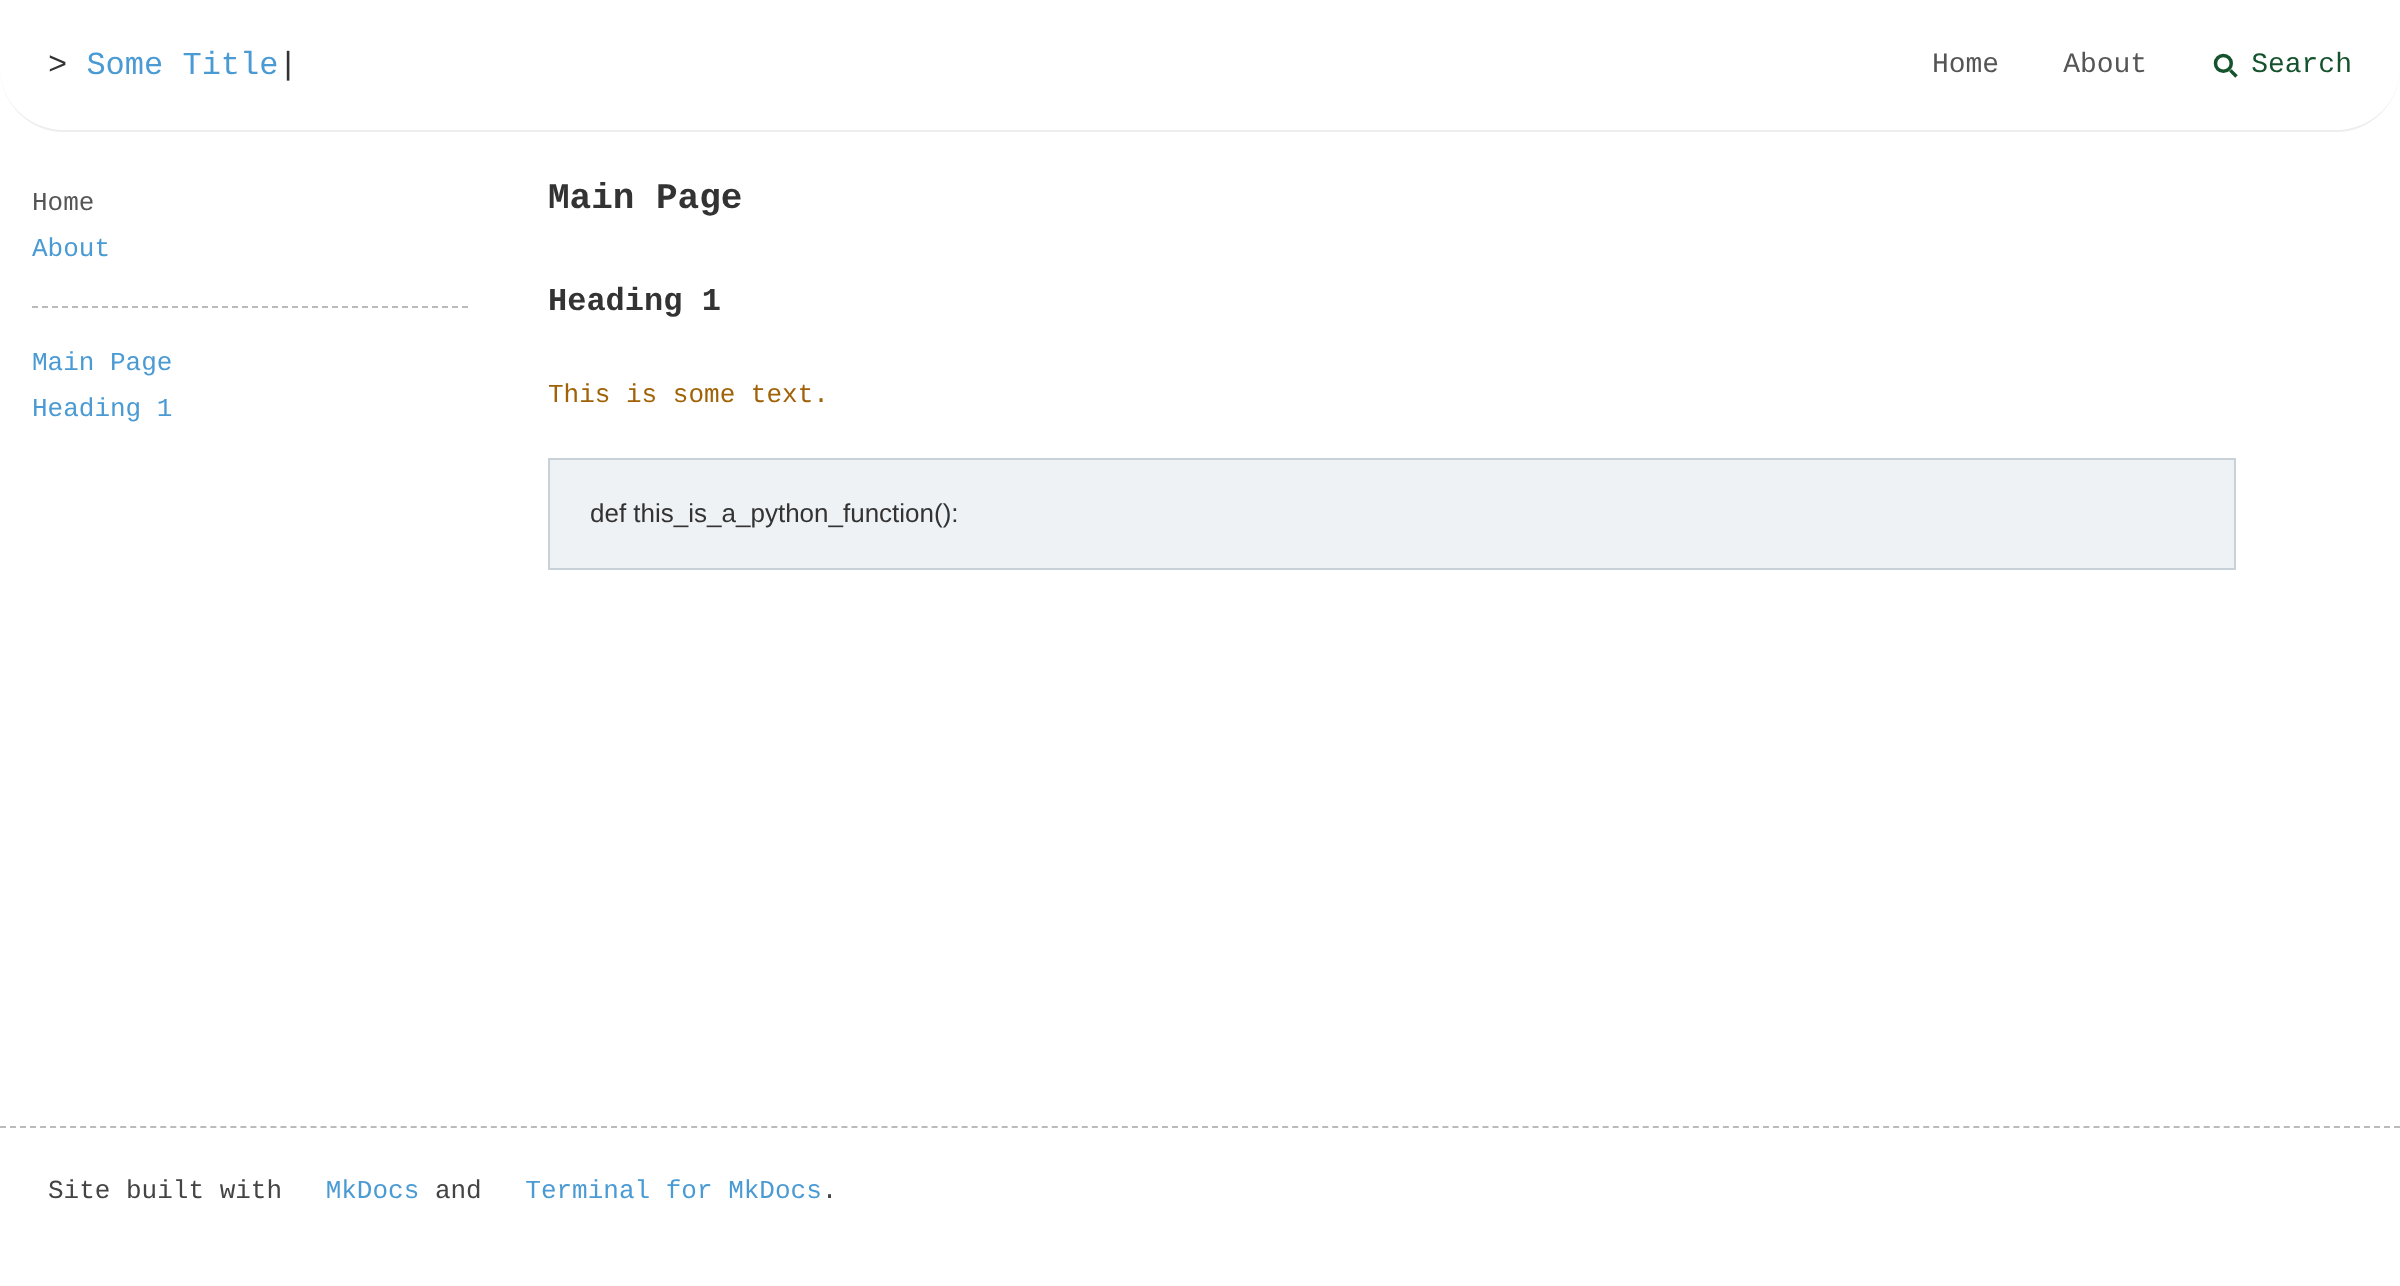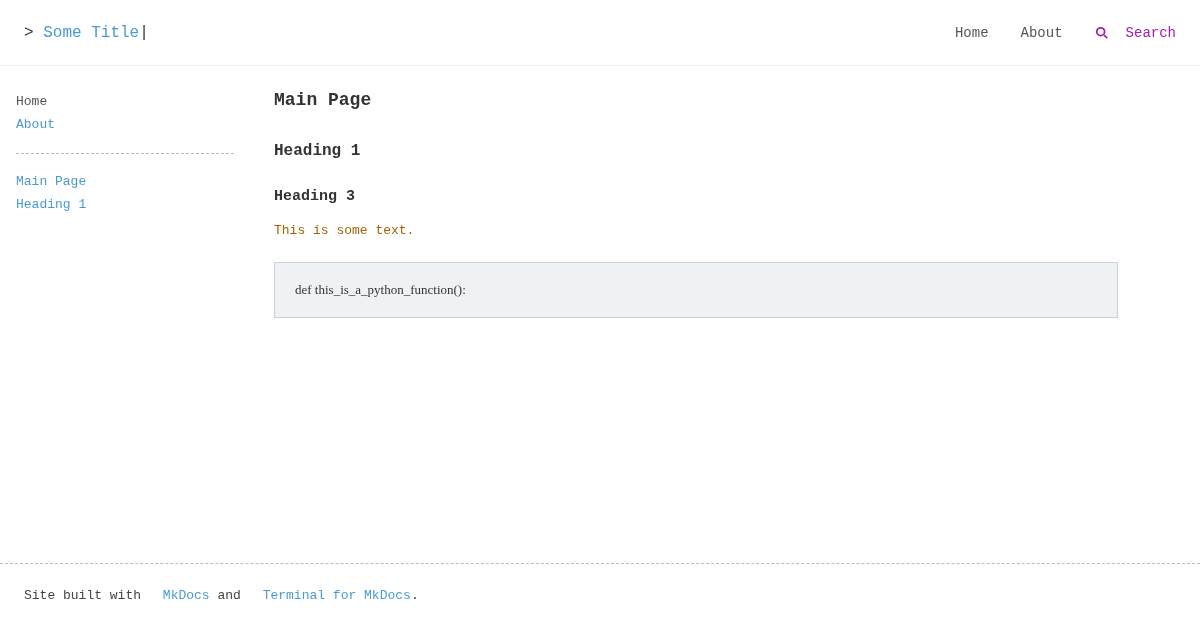--- a/index.html
+++ b/index.html
@@ -17,20 +17,21 @@
 
     
     .navbar {
       display: flex;
       align-items: center;
       justify-content: space-between;
       padding: 0 24px;
       height: 66px;
       border-bottom: 1px solid #eee;
       background: #ffffff;
+      border-radius: 32px;
     }
 
     .navbar-title {
       font-family: 'Courier New', Courier, monospace;
       font-size: 16px;
       color: #4a9ad4;
       font-weight: normal;
     }
 
     .navbar-title .arrow {
@@ -47,27 +48,27 @@
       font-family: 'Courier New', Courier, monospace;
       font-size: 14px;
       color: #555;
       text-decoration: none;
       cursor: pointer;
     }
 
     .search-btn {
       display: flex;
       align-items: center;
-      gap: 17px;
+      gap: 6px;
       background: none;
       border: none;
       cursor: pointer;
       font-family: 'Courier New', Courier, monospace;
       font-size: 14px;
-      color: #a21caf;
+      color: #14532d;
     }
 
     .search-icon-svg {
       width: 14px;
       height: 14px;
       fill: none;
       stroke: currentColor;
       stroke-width: 2;
     }
 
@@ -151,21 +152,21 @@
       color: #a16207;
       margin-bottom: 20px;
       line-height: 1.6;
     }
 
     .code-block {
       background: #eef2f5;
       border: 1px solid #c8d0d8;
       padding: 16px 20px;
       margin-bottom: 20px;
-      font-family: Liberation Serif, serif;
+      font-family: Liberation Sans, sans-serif;
       font-size: 13px;
       color: #333;
       line-height: 1.7;
       margin-top: 11px;
     }
 
     
     .footer {
       border-top: 1px dashed #bbb;
       padding: 24px;
@@ -214,21 +215,20 @@
     <hr class="sidebar-divider">
     <div class="sidebar-section-bottom">
       <a class="sidebar-link active">Main Page</a>
       <a class="sidebar-link active">Heading 1</a>
     </div>
   </aside>
 
   <main class="content">
     <h1>Main Page</h1>
     <h2>Heading 1</h2>
-    <h3>Heading 3</h3>
     <p>This is some text.</p>
     <div class="code-block">
       <div>def this_is_a_python_function():</div>
     </div>
   </main>
 
 </div>
 
 <footer class="footer">
   <p>

